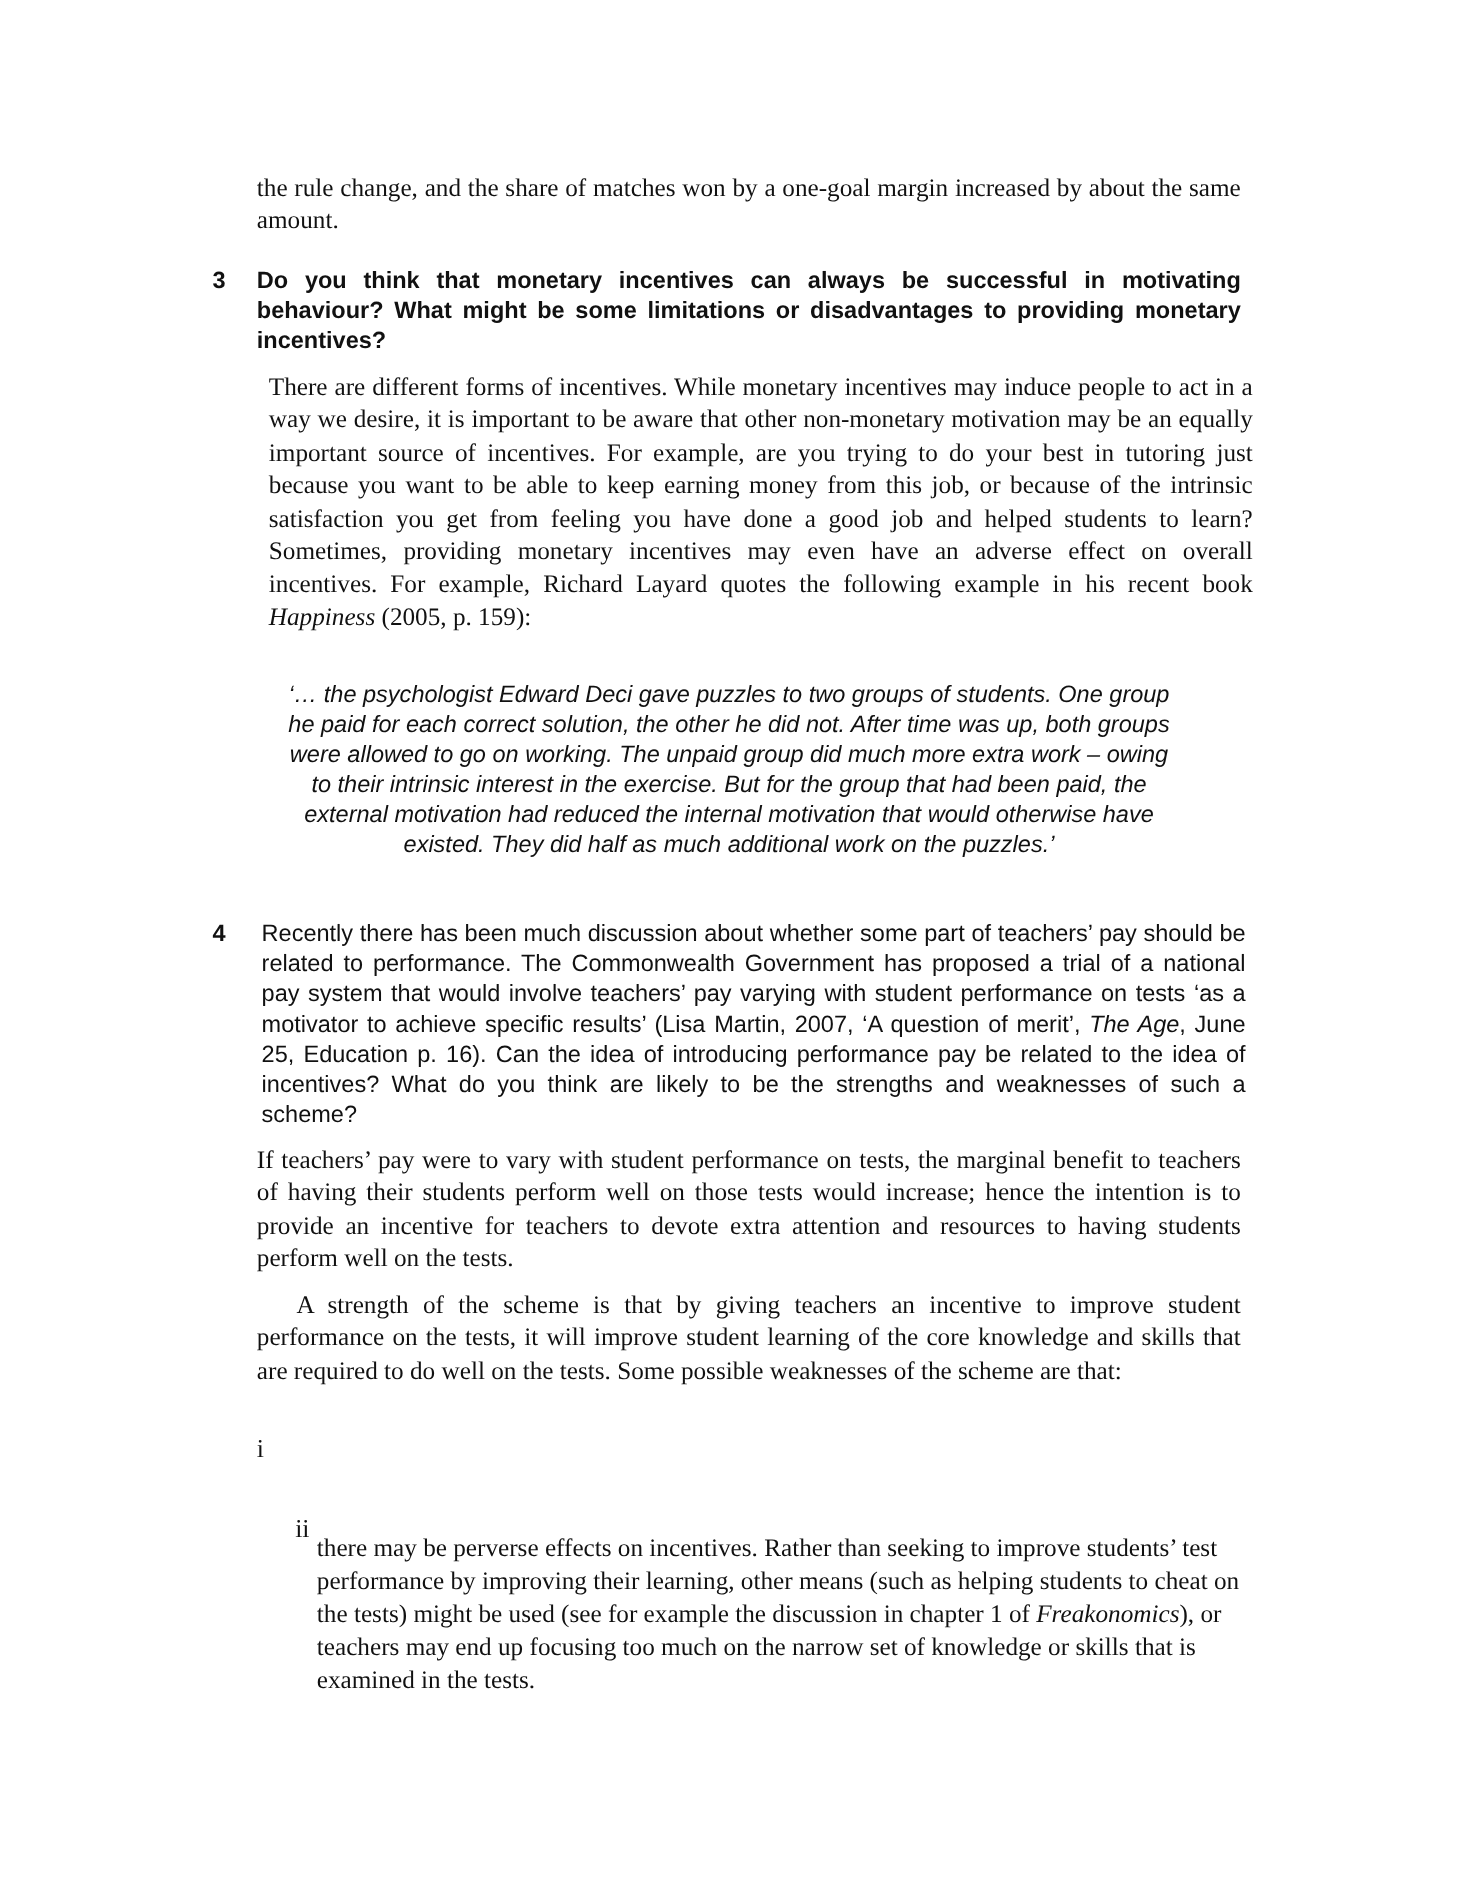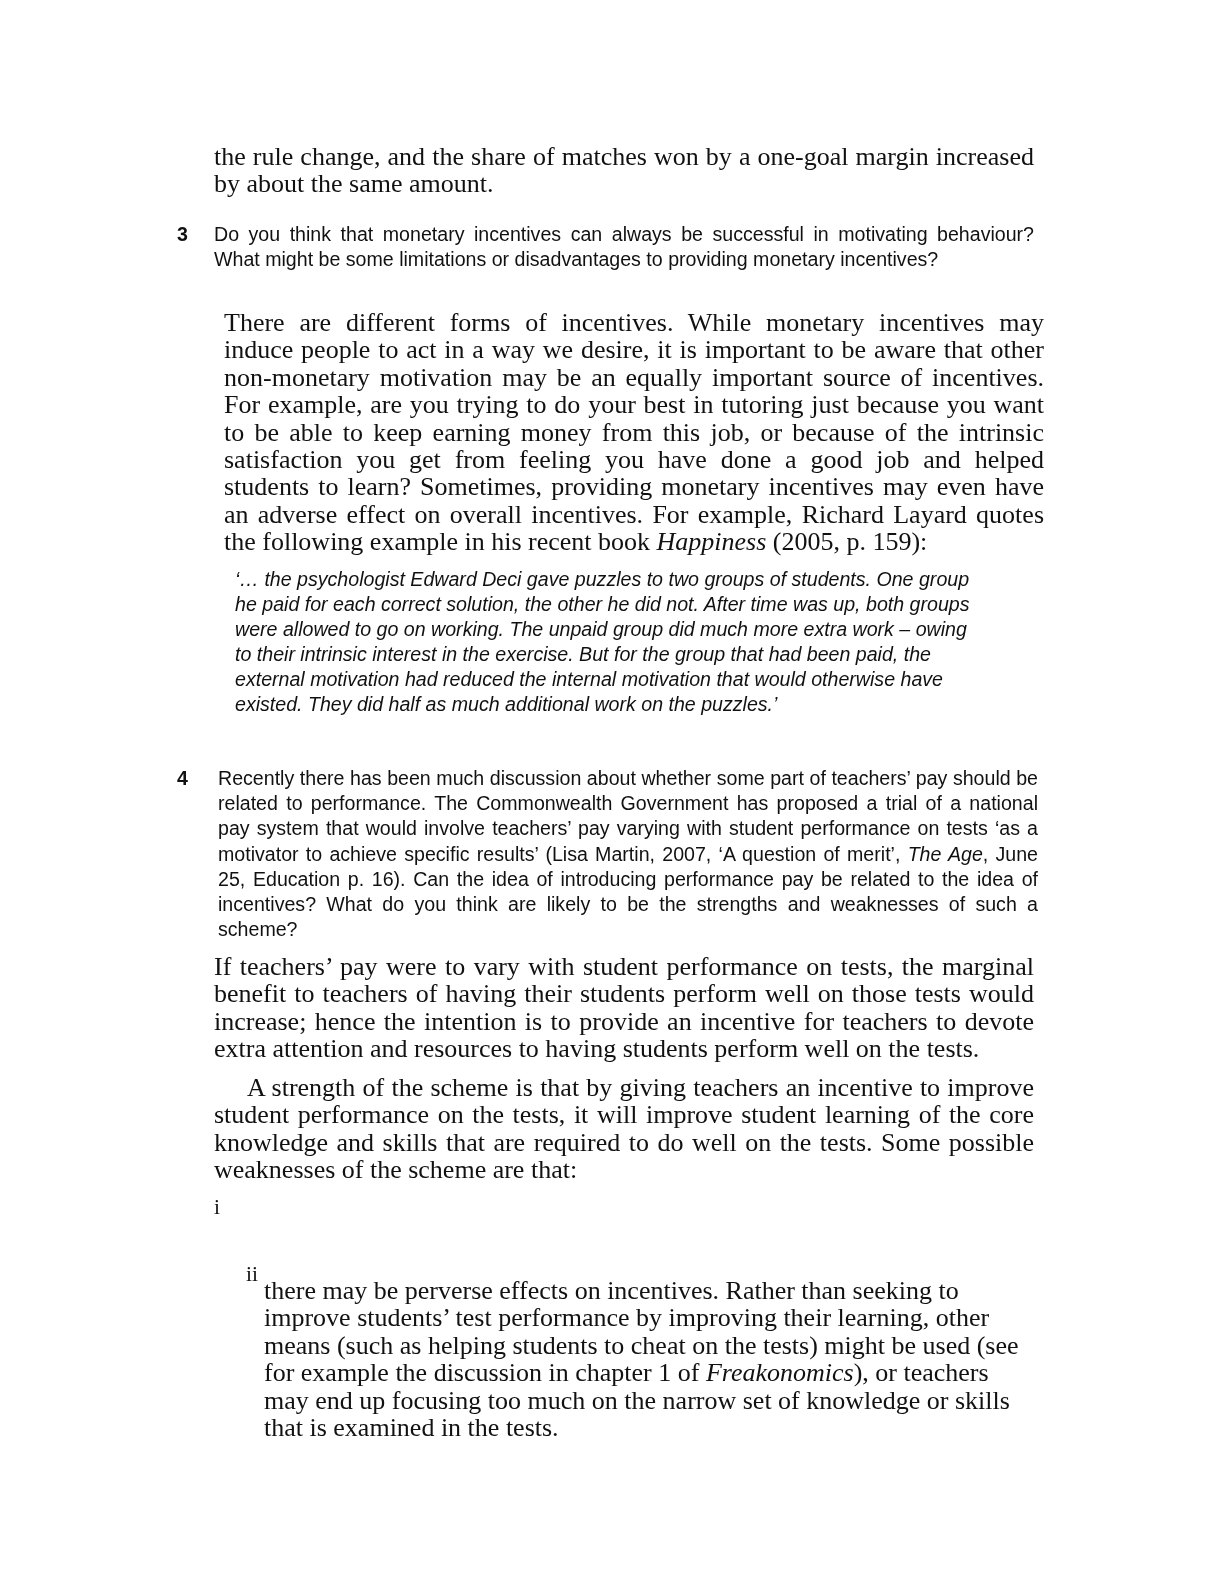--- a/index.html
+++ b/index.html
@@ -1,36 +1,36 @@
 <!DOCTYPE html>
 <html><head>
   <meta charset="utf-8">
   <style>
     html, body { margin: 0; padding: 0; background: #ffffff; }
     body { width: 1224px; height: 1584px; position: relative; overflow: hidden; color: #111; }
     .page { position: absolute; left: 0; top: 0; width: 1224px; height: 1584px; }
-    .serif { font-family: "Liberation Serif", serif; font-size: 26px; line-height: 27.4px; }
+    .serif { font-family: "Liberation Serif", serif; font-size: 21px; line-height: 27.4px; }
     .sans { font-family: "Liberation Sans", sans-serif; font-size: 19.6px; line-height: 25.2px; }
     .justify { text-align: justify; text-align-last: left; }
     .block { position: absolute; }
     .qnum { position: absolute; font-family: "Liberation Sans", sans-serif; font-weight: bold; font-size: 19.6px; line-height: 25.2px; }
-    .quote { font-family: "Liberation Sans", sans-serif; font-style: italic; font-size: 19.6px; line-height: 25px; }
+    .quote { font-family: "Liberation Sans", sans-serif; font-style: italic; font-size: 19.6px; line-height: 25px; text-align: center; }
     .list-label { position: absolute; font-family: "Liberation Serif", serif; font-size: 21.5px; line-height: 27.4px; }
     .indent { text-indent: 33px; }
     i { font-style: italic; }
   </style>
 </head>
 <body>
 
 <div class="page">
 
   <p class="block serif justify" style="left:214px; top:143px; width:820px; margin:0;">the rule change, and the share of matches won by a one-goal margin increased by about the same amount.</p>
 
   <span class="qnum" style="left:177px; top:222px;">3</span>
-  <p class="block sans justify" style="left:214px; top:222px; width:820px; margin:0;">Do you think that monetary incentives can always be successful in motivating behaviour? What might be some limitations or disadvantages to providing monetary incentives?</p>
+  <p class="block sans justify" style="left:214px; top:222px; width:820px; margin:0;font-weight:bold;">Do you think that monetary incentives can always be successful in motivating behaviour? What might be some limitations or disadvantages to providing monetary incentives?</p>
 
   <p class="block serif justify" style="left:224px; top:309px; width:820px; margin:0;">
     <span>There are different forms of incentives. While monetary incentives may induce people to act in a way we desire, it is important to be aware that other non-monetary motivation may be an equally important source of incentives. For example, are you trying to do your best in tutoring just because you want to be able to keep earning money from this job, or because of the intrinsic satisfaction you get from feeling you have done a good job and helped students to learn? Sometimes, providing monetary incentives may even have an adverse effect on overall incentives. For example, Richard Layard quotes the following example in his recent book </span><i>Happiness</i><span> (2005, p. 159):</span>
   </p>
 
   <p class="block quote" style="left:235px; top:567px; width:745px; margin:0;">‘… the psychologist Edward Deci gave puzzles to two groups of students. One group he paid for each correct solution, the other he did not. After time was up, both groups were allowed to go on working. The unpaid group did much more extra work – owing to their intrinsic interest in the exercise. But for the group that had been paid, the external motivation had reduced the internal motivation that would otherwise have existed. They did half as much additional work on the puzzles.’</p>
 
   <span class="qnum" style="left:177px; top:766px;">4</span>
   <p class="block sans justify" style="left:218px; top:766px; width:820px; margin:0;">
     <span>Recently there has been much discussion about whether some part of teachers’ pay should be related to performance. The Commonwealth Government has proposed a trial of a national pay system that would involve teachers’ pay varying with student performance on tests ‘as a motivator to achieve specific results’ (Lisa Martin, 2007, ‘A question of merit’, </span><i>The Age</i><span>, June 25, Education p. 16). Can the idea of introducing performance pay be related to the idea of incentives? What do you think are likely to be the strengths and weaknesses of such a scheme?</span>

